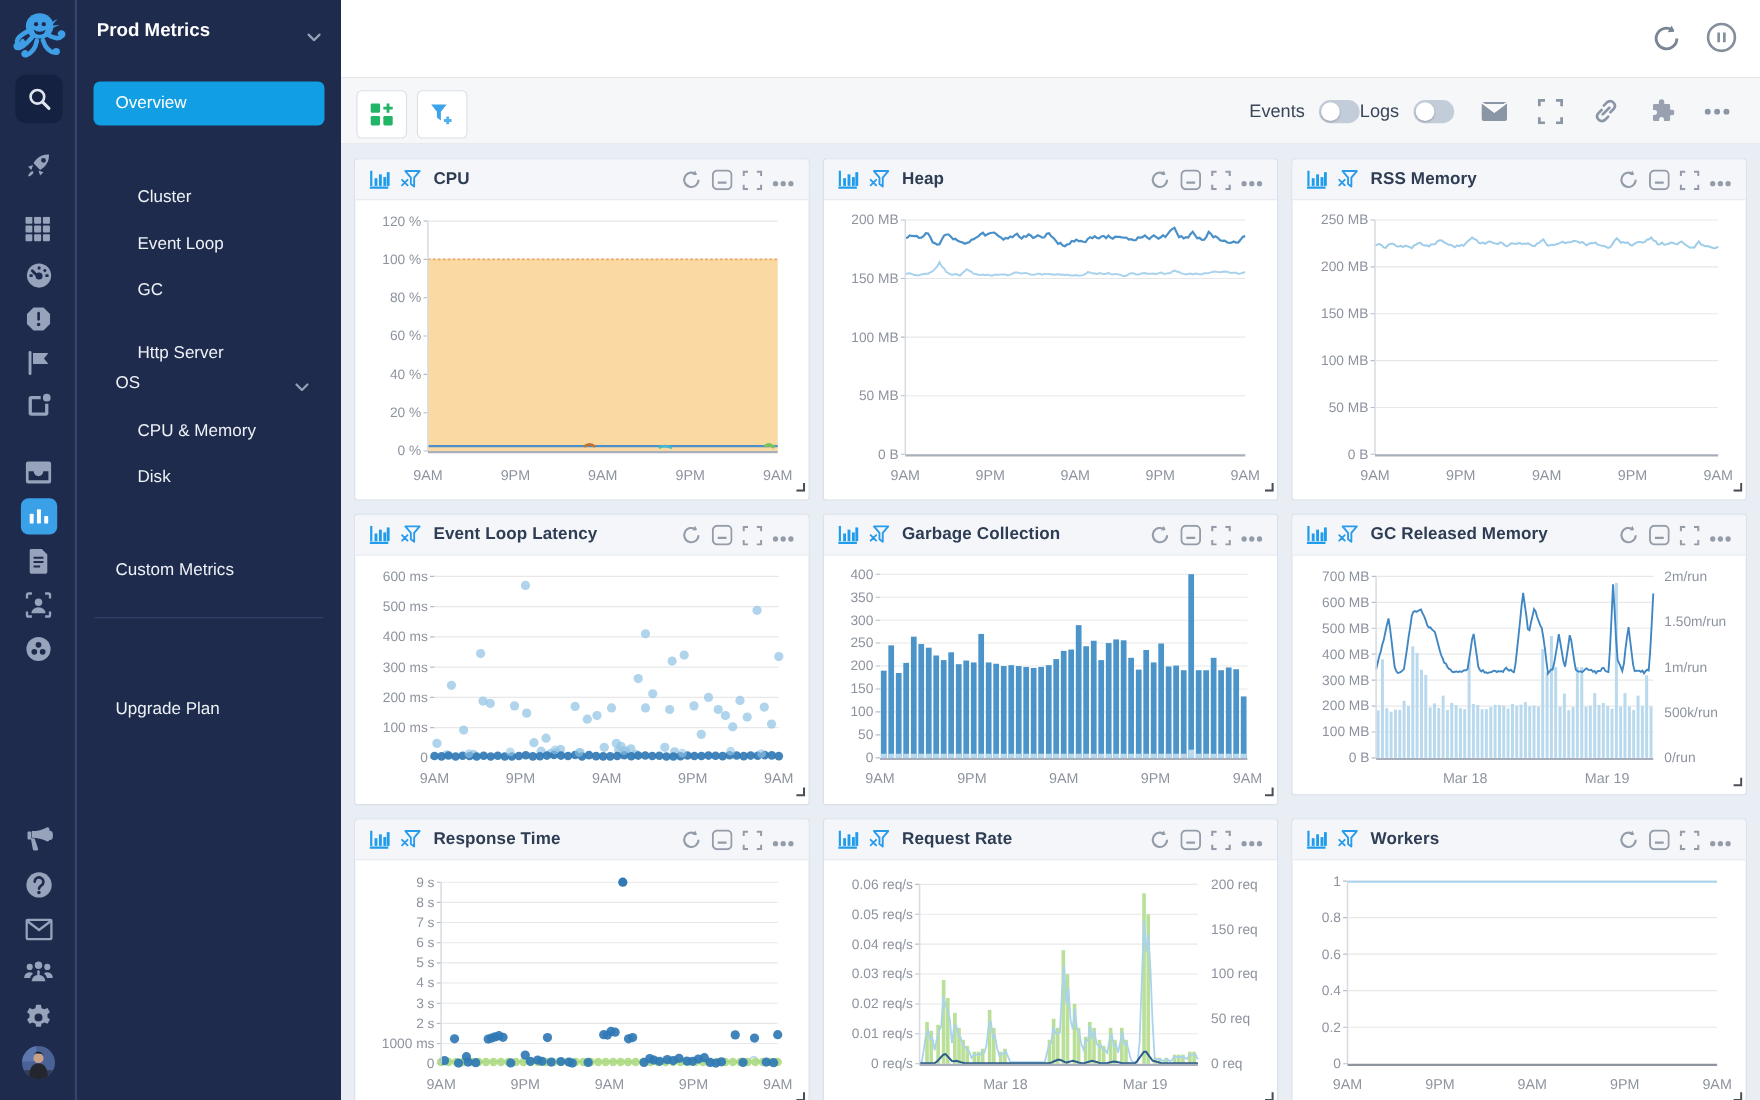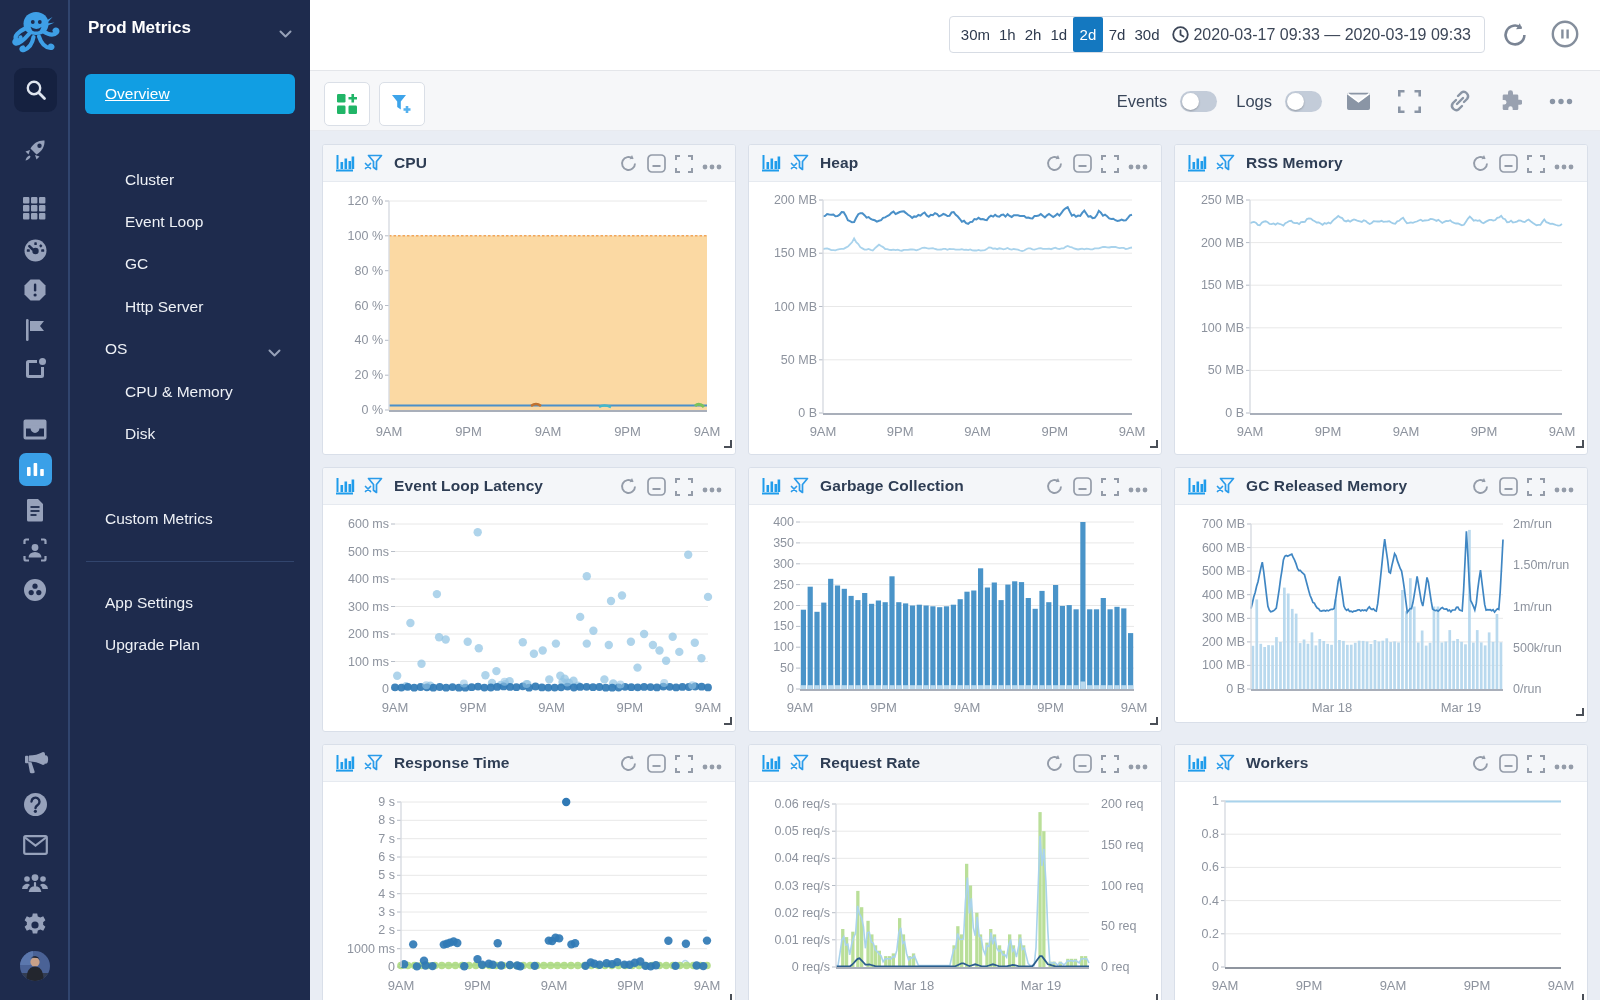--- a/index.html
+++ b/index.html
@@ -5,21 +5,21 @@
 .rail { position:fixed; left:0; top:0; width:70px; height:1000px; background:#1e2b4d; z-index:5;}
 .rail::after { content:""; position:absolute; right:0; top:0; width:2px; height:100%; background:#31456e; }
 .logo { position:absolute; left:10px; top:10px; }
 .searchbox { position:absolute; left:14px; top:68px; width:43px; height:44px; background:#152140; border-radius:9px; display:flex; align-items:center; justify-content:center; }
 .ric { position:absolute; left:0; width:70px; display:flex; justify-content:center; }
 .ricbox { position:absolute; left:19px; width:33px; height:33px; background:#3aa0e8; border-radius:7px; display:flex; align-items:center; justify-content:center; }
 .subnav { position:fixed; left:70px; top:0; width:240px; height:1000px; background:#1e2b4d; z-index:4; }
 .pm { position:absolute; left:18px; top:18px; font-size:17px; font-weight:bold; color:#fff; width:204px; }
 .pmchev { position:absolute; right:0px; top:5px; }
 .mi { position:absolute; left:15px; width:210px; height:40px; line-height:40px; color:#eef1f6; font-size:15.5px; padding-left:20px; border-radius:6px; }
-.mi.active { background:#119ee3; color:#fff; top:74px;text-decoration:underline; }
+.mi.active { background:#119ee3; color:#fff; top:74px; }
 .mi.l1 { }
 .mi.l2 { padding-left:40px; }
 .chev { position:absolute; right:14px; top:3px; }
 .sep { position:absolute; left:16px; width:208px; height:1px; background:#32456d; top:561px; }
 .main { position:absolute; left:310px; top:0; width:1290px; }
 .topbar { position:relative; width:1290px; height:71px; background:#fff; border-bottom:1px solid #e4e6ea; }
 .trange { position:absolute; right:115px; top:16px; height:37px; border:1px solid #d7dce4; border-radius:4px; background:#fff; display:flex; align-items:center; padding:0 1px 0 6px; }
 .tbtn { padding:0 4.5px; font-size:15px; color:#2e3a4e; line-height:35px; }
 .tactive { background:#1478c0; color:#fff; border-radius:2px; margin:0 1px; padding:0 7px; }
 .tdate { font-size:16px; color:#3c4657; padding:0 12px 0 8px; white-space:nowrap; }
@@ -39,33 +39,20 @@
 .ci { display:inline-flex; }
 .ctitle { font-size:15.5px; font-weight:bold; color:#2e3d54; margin-left:10px; letter-spacing:.1px; }
 .cright { position:absolute; right:13px; top:9px; display:flex; align-items:center; gap:0; }
 .cic { margin-left:9px; display:inline-flex; }
 .plot { position:absolute; left:0; top:37px; }
 .rsz { position:absolute; right:3px; bottom:2px; }
 </style></head>
 <body>
 <div class="main">
   <div class="topbar">
-<div class="trange">
-  <span class="tbtn">30m</span>
-        <span class="tbtn">1h</span>
-        <span class="tbtn">2h</span>
-        <span class="tbtn">1d</span>
-        <span class="tbtn tactive">2d</span>
-        <span class="tbtn">7d</span>
-        <span class="tbtn">30d</span>
-  <span class="tdate"><svg width="17" height="17" viewBox="0 0 17 17" style="vertical-align:-3px">
-            <circle cx="8.5" cy="8.5" r="7.3" fill="none" stroke="#3c4657" stroke-width="1.8"></circle>
-            <path d="M8.5 4.5 v4.2 l3 1.8" fill="none" stroke="#3c4657" stroke-width="1.8" stroke-linecap="round"></path>
-          </svg> 2020-03-17 09:33 — 2020-03-19 09:33</span>
-</div>
 <span class="tbicon" style="right:72px"><svg width="26" height="26" viewBox="0 0 26 26">
           <path d="M22.4 13 a9.4 9.4 0 1 1 -3.1 -7" fill="none" stroke="#7a8494" stroke-width="2.6"></path>
           <path d="M17.8 1.2 l2.3 5.6 -6 .5 z" fill="#7a8494"></path>
         </svg></span>
 <span class="tbicon" style="right:21px;top:20px"><svg width="28" height="28" viewBox="0 0 28 28">
           <circle cx="14" cy="14" r="12.2" fill="none" stroke="#848e9c" stroke-width="2.4"></circle>
           <line x1="11.4" y1="9.5" x2="11.4" y2="18.5" stroke="#848e9c" stroke-width="2.4"></line>
           <line x1="16.6" y1="9.5" x2="16.6" y2="18.5" stroke="#848e9c" stroke-width="2.4"></line>
         </svg></span>
 </div>
@@ -84,21 +71,21 @@
         <svg width="23" height="20" viewBox="0 0 23 20">
           <path d="M1 1 h14 l-5.2 6.5 v8 l-3.6 -2.6 v-5.4 z" fill="#3da4ea"></path>
           <path d="M16 12 v7 M12.5 15.5 h7" stroke="#55b1ee" stroke-width="2.6"></path>
         </svg>
       </div>
 <div class="tright">
   <span class="tlabel">Events</span>
         <span class="toggle">
           <span class="knob"></span>
         </span>
-  <span class="tlabel" style="margin-left:19px">Logs</span>
+  <span class="tlabel" style="">Logs</span>
         <span class="toggle">
           <span class="knob"></span>
         </span>
   <span class="tic" style="margin-left:24px">
           <svg width="25" height="19" viewBox="0 0 25 19">
             <path d="M1 2.5 A1.8 1.8 0 0 1 2.8 .7 h19.4 a1.8 1.8 0 0 1 1.8 1.8 v13.7 a1.8 1.8 0 0 1 -1.8 1.8 H2.8 A1.8 1.8 0 0 1 1 16.2 z M3 3 l9.5 7.2 L22 3 v-.5 H3 z" fill="#8a95a5" fill-rule="evenodd"></path>
             <path d="M1.5 1.5 l11 8.3 11 -8.3" fill="none" stroke="#fff" stroke-width="1.6"></path>
           </svg>
         </span>
   <span class="tic" style="margin-left:27px">
@@ -1360,29 +1347,28 @@
     </div>
 </div>
 <div class="subnav">
 <div class="pm">Prod Metrics <span class="pmchev"><svg width="13" height="8" viewBox="0 0 13 8">
           <path d="M1.5 1.5 l5 5 5 -5" fill="none" stroke="#96a1b8" stroke-width="2" stroke-linecap="round" stroke-linejoin="round"></path>
         </svg></span></div>
 <div class="mi active" style="top:74px">Overview</div>
 <div class="mi l2" style="top:160px">Cluster</div>
 <div class="mi l2" style="top:202px">Event Loop</div>
 <div class="mi l2" style="top:244px">GC</div>
-<div class="mi l2" style="top:287px">Http Server</div>
+<div class="mi l2" style="top:301px">Http Server</div>
 <div class="mi l1" style="top:329px">OS<span class="chev"><svg width="13" height="8" viewBox="0 0 13 8">
           <path d="M1.5 1.5 l5 5 5 -5" fill="none" stroke="#96a1b8" stroke-width="2" stroke-linecap="round" stroke-linejoin="round"></path>
         </svg></span></div>
 <div class="mi l2" style="top:372px">CPU &amp; Memory</div>
 <div class="mi l2" style="top:414px">Disk</div>
 <div class="mi l1" style="top:499px">Custom Metrics</div>
 <div class="sep"></div>
-<div class="mi l1" style="top:583px">App Settings</div>
 <div class="mi l1" style="top:625px">Upgrade Plan</div>
 </div>
 <div class="rail">
   <div class="logo"><svg width="52" height="48" viewBox="0 0 52 48">
 <g fill="none" stroke="#3e9fe6" stroke-width="4.2" stroke-linecap="round">
 <path d="M16 18 C8.5 21.5 3.5 26.5 6.5 29.5 C8.5 31.5 11.5 30 10.5 27.5"></path>
 <path d="M19 24 C13 31 8.5 34.5 5.5 33.5 C3.2 32.6 4.5 29.5 7 30.5"></path>
 <path d="M23.5 27 C22.5 33 19.5 38 14 40 C11 41 10.5 38 13 37.5"></path>
 <path d="M29 26.5 C31 33 35 37.5 40.5 38 C43.5 38.2 42.8 35 40.2 35.8"></path>
 <path d="M33.5 21.5 C39 25 44 25.5 46.8 22.5 C48.6 20.5 46 18.5 44.5 20.5"></path>

